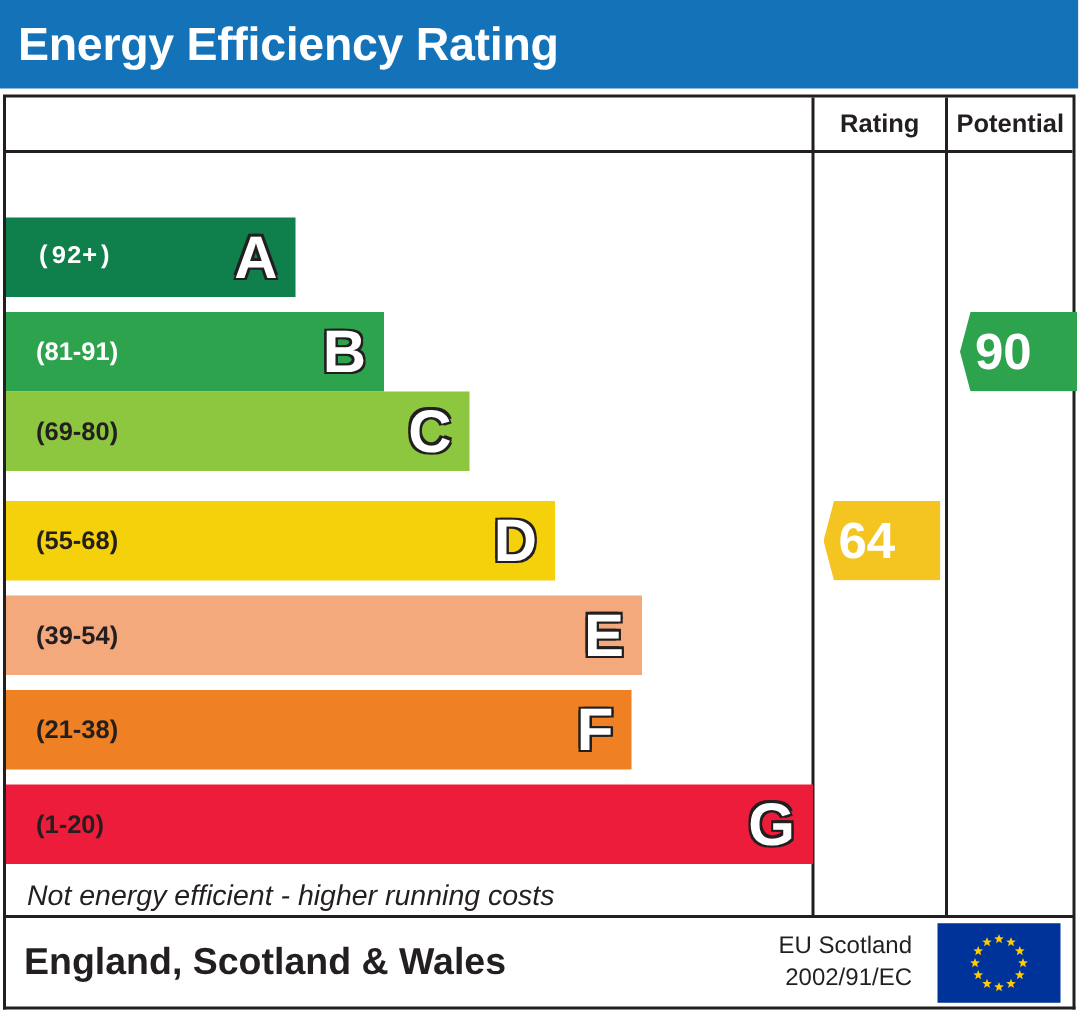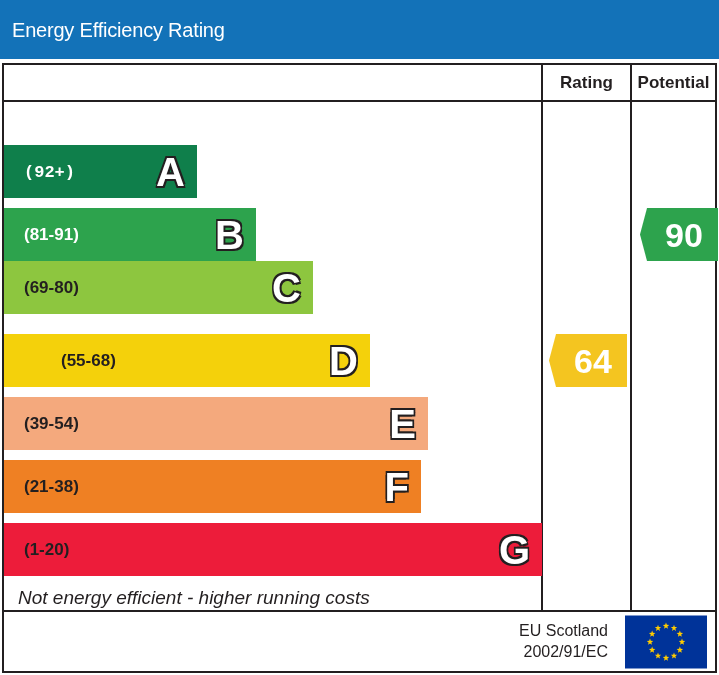--- a/index.html
+++ b/index.html
@@ -29,22 +29,22 @@
     height: 59px;
     background: #1372B8;
     box-sizing: border-box;
   }
   .title-bar .title-text {
     position: absolute;
     left: 12px;
     top: 50%;
     transform: translateY(-50%);
     color: #ffffff;
-    font-size: 20px;
-    font-weight: normal;
+    font-size: 31px;
+    font-weight: bold;
     letter-spacing: -0.2px;
     white-space: nowrap;
   }
 
   
   .chart-frame {
     position: absolute;
     left: 2px;
     top: 63px;
     width: 715px;
@@ -140,21 +140,20 @@
   }
 
   
   .rating-arrow {
     position: absolute;
     height: 53px;
     box-sizing: border-box;
     clip-path: polygon(0% 50%, 9% 0%, 100% 0%, 100% 100%, 9% 100%);
     display: flex;
     align-items: center;
-    justify-content: center;
   }
   .rating-arrow .rating-value {
     font-size: 34px;
     font-weight: bold;
     color: #ffffff;
     line-height: 1;
     padding-left: 10px;
   }
   .rating-arrow.current   { left: 545px; width: 78px; }
   .rating-arrow.potential { left: 636px; width: 78px; }
@@ -230,21 +229,21 @@
         </div>
         <div class="band" style="top: 63px; width: 252px; background: rgb(45, 163, 77); text-decoration: underline;">
           <span class="band-range" style="color: rgb(255, 255, 255);">(81-91)</span>
           <span class="band-letter">B</span>
         </div>
         <div class="band" style="top: 116px; width: 309px; background: rgb(141, 198, 63);">
           <span class="band-range" style="color: rgb(35, 31, 32);">(69-80)</span>
           <span class="band-letter">C</span>
         </div>
         <div class="band" style="top: 189px; width: 366px; background: rgb(244, 209, 11);">
-          <span class="band-range" style="color: rgb(35, 31, 32); margin-left: 37px;">(55-68)</span>
+          <span class="band-range" style="color: rgb(35, 31, 32);">(55-68)</span>
           <span class="band-letter">D</span>
         </div>
         <div class="band" style="top: 252px; width: 424px; background: rgb(244, 169, 125);">
           <span class="band-range" style="color: rgb(35, 31, 32);">(39-54)</span>
           <span class="band-letter">E</span>
         </div>
         <div class="band" style="top: 315px; width: 417px; background: rgb(239, 128, 35);">
           <span class="band-range" style="color: rgb(35, 31, 32);">(21-38)</span>
           <span class="band-letter">F</span>
         </div>
@@ -259,20 +258,21 @@
           <span class="rating-value">64</span>
         </div>
         <div class="rating-arrow potential" style="top: 143px; background: rgb(45, 163, 77);">
           <span class="rating-value">90</span>
         </div>
       </div>
 
   </div>
 
   <div class="footer">
+    <div class="footer-region">England, Scotland &amp; Wales</div>
     <div class="footer-directive">
       <div>EU Scotland</div>
       <div>2002/91/EC</div>
     </div>
     <div class="eu-flag">
       <svg viewBox="0 0 82 53" xmlns="http://www.w3.org/2000/svg" id="eu-flag-svg">
           <polygon points="41.00,7.10 41.84,9.34 44.23,9.45 42.36,10.94 43.00,13.25 41.00,11.93 39.00,13.25 39.64,10.94 37.77,9.45 40.16,9.34" fill="#FFCC00"></polygon>
           <polygon points="49.00,9.24 49.84,11.49 52.23,11.59 50.36,13.08 51.00,15.39 49.00,14.07 47.00,15.39 47.64,13.08 45.77,11.59 48.16,11.49" fill="#FFCC00"></polygon>
           <polygon points="54.86,15.10 55.70,17.34 58.09,17.45 56.21,18.94 56.85,21.25 54.86,19.93 52.86,21.25 53.50,18.94 51.62,17.45 54.02,17.34" fill="#FFCC00"></polygon>
           <polygon points="57.00,23.10 57.84,25.34 60.23,25.45 58.36,26.94 59.00,29.25 57.00,27.93 55.00,29.25 55.64,26.94 53.77,25.45 56.16,25.34" fill="#FFCC00"></polygon>

